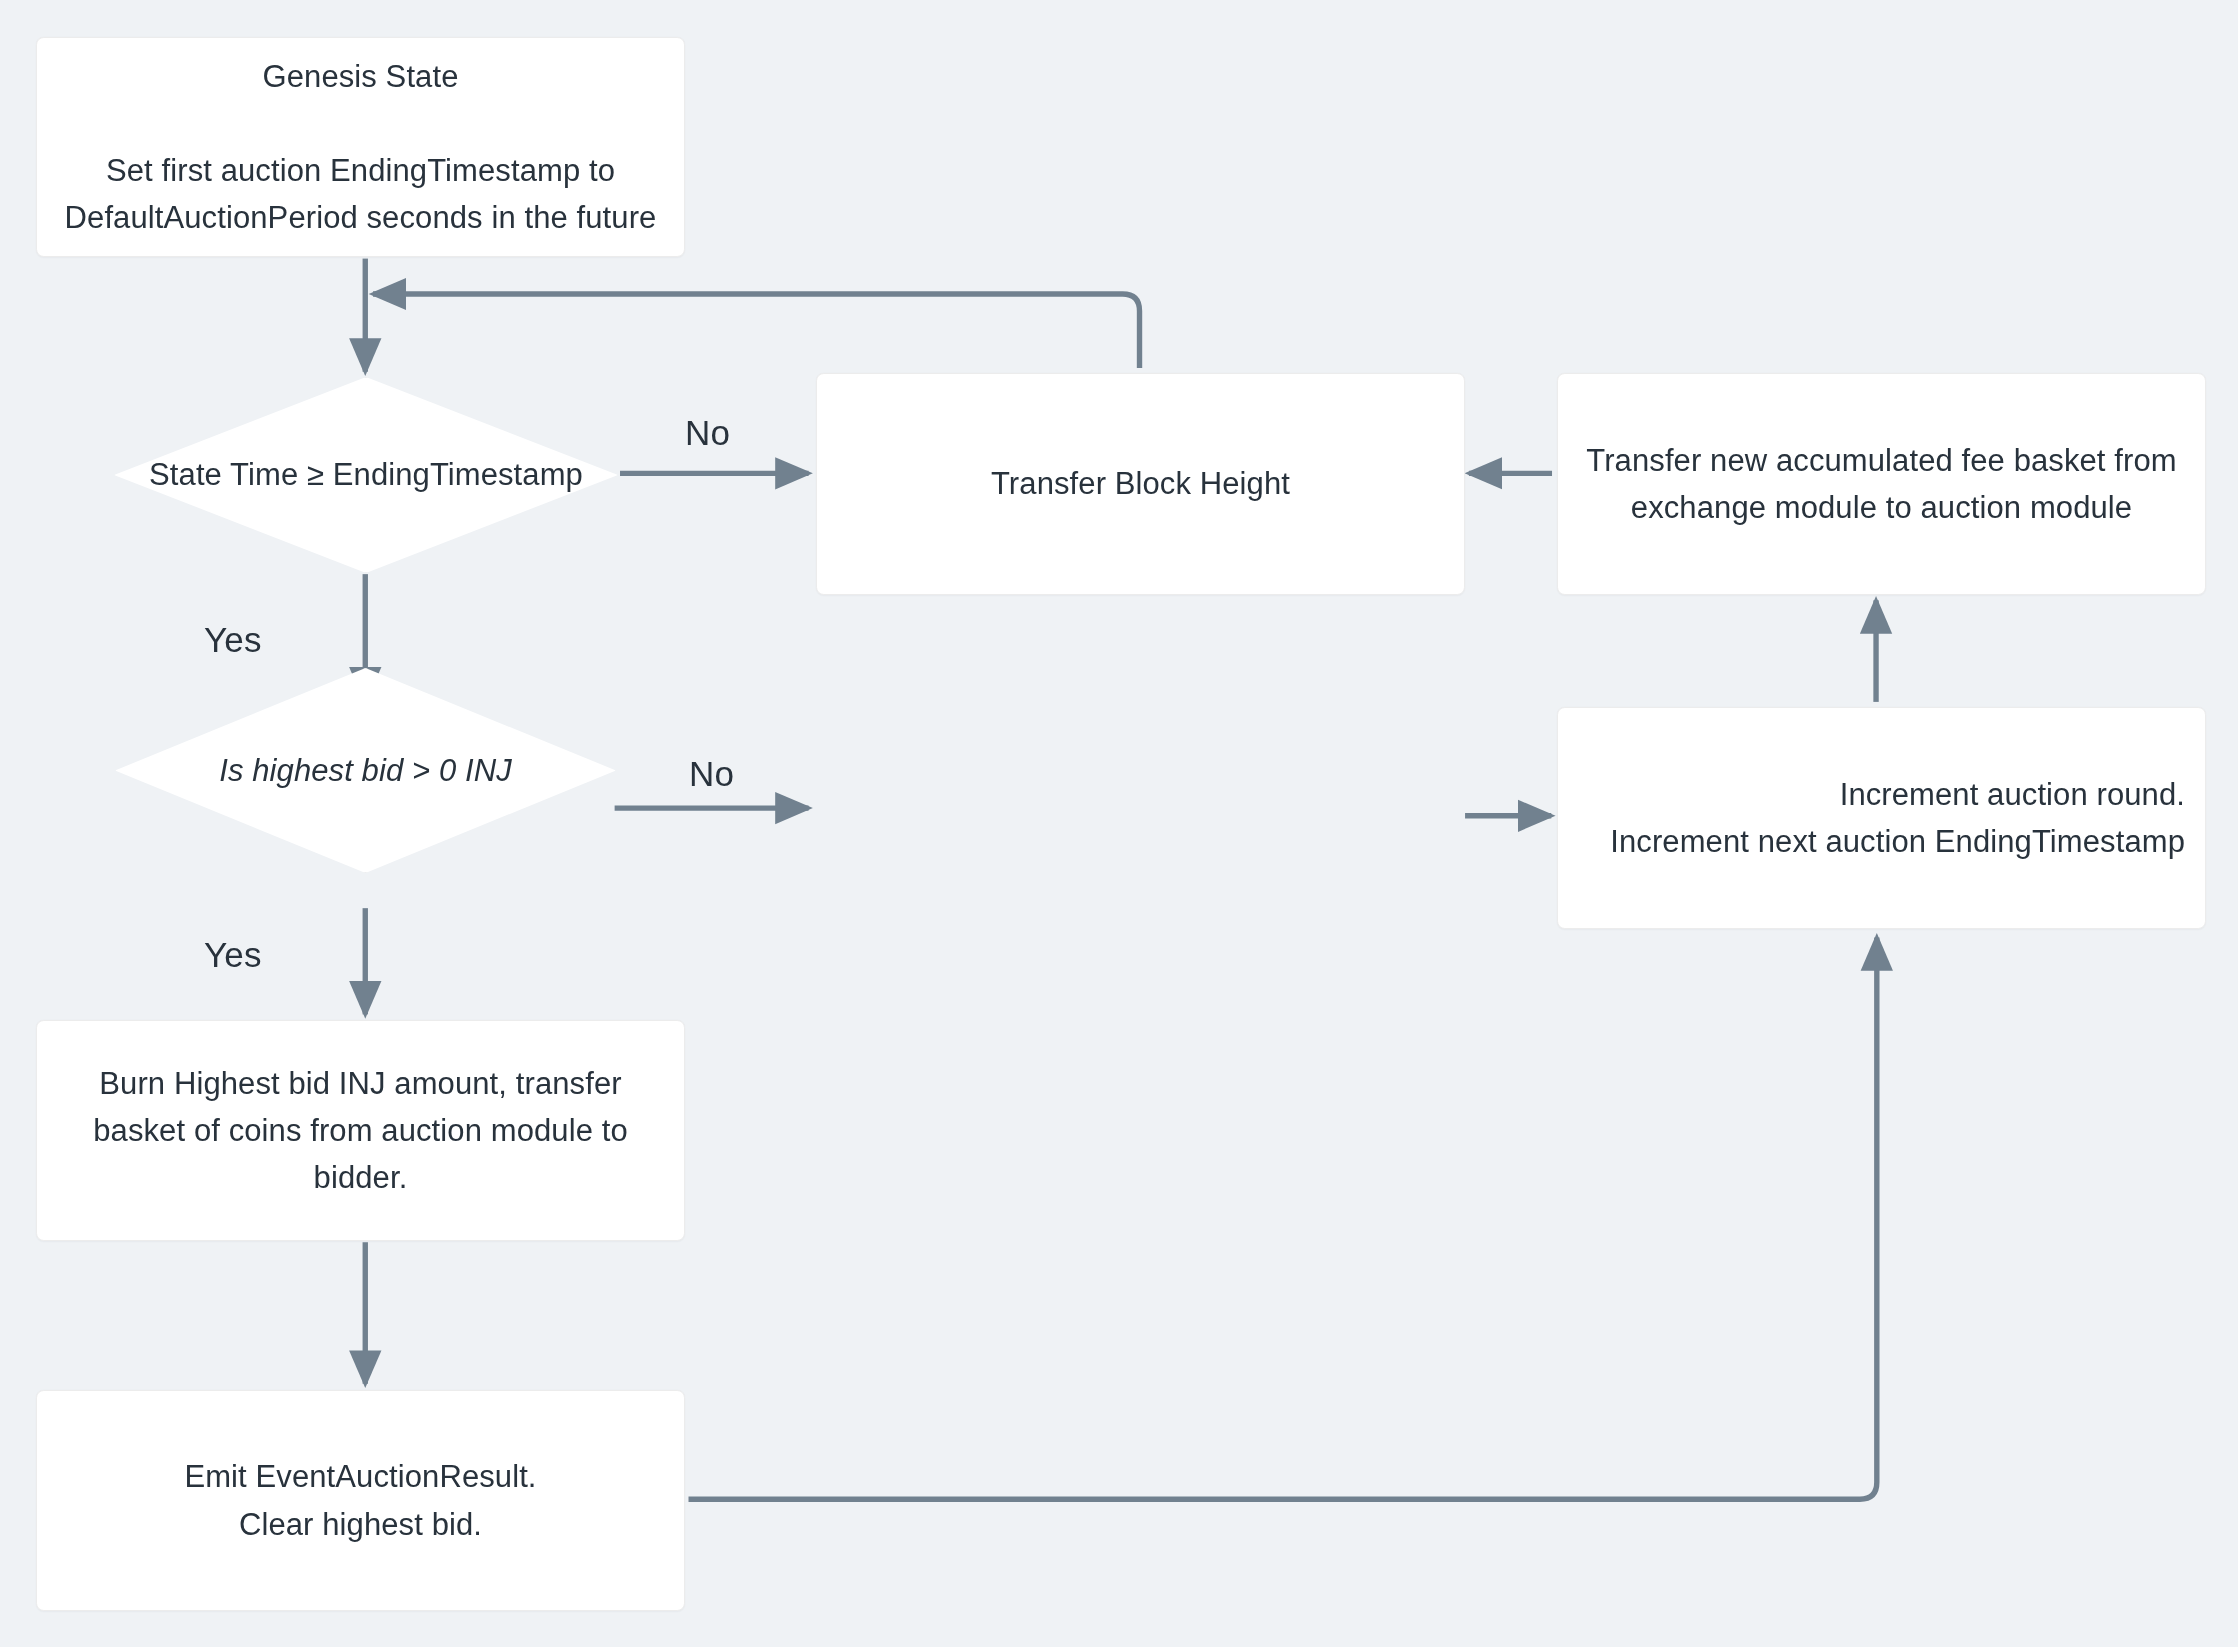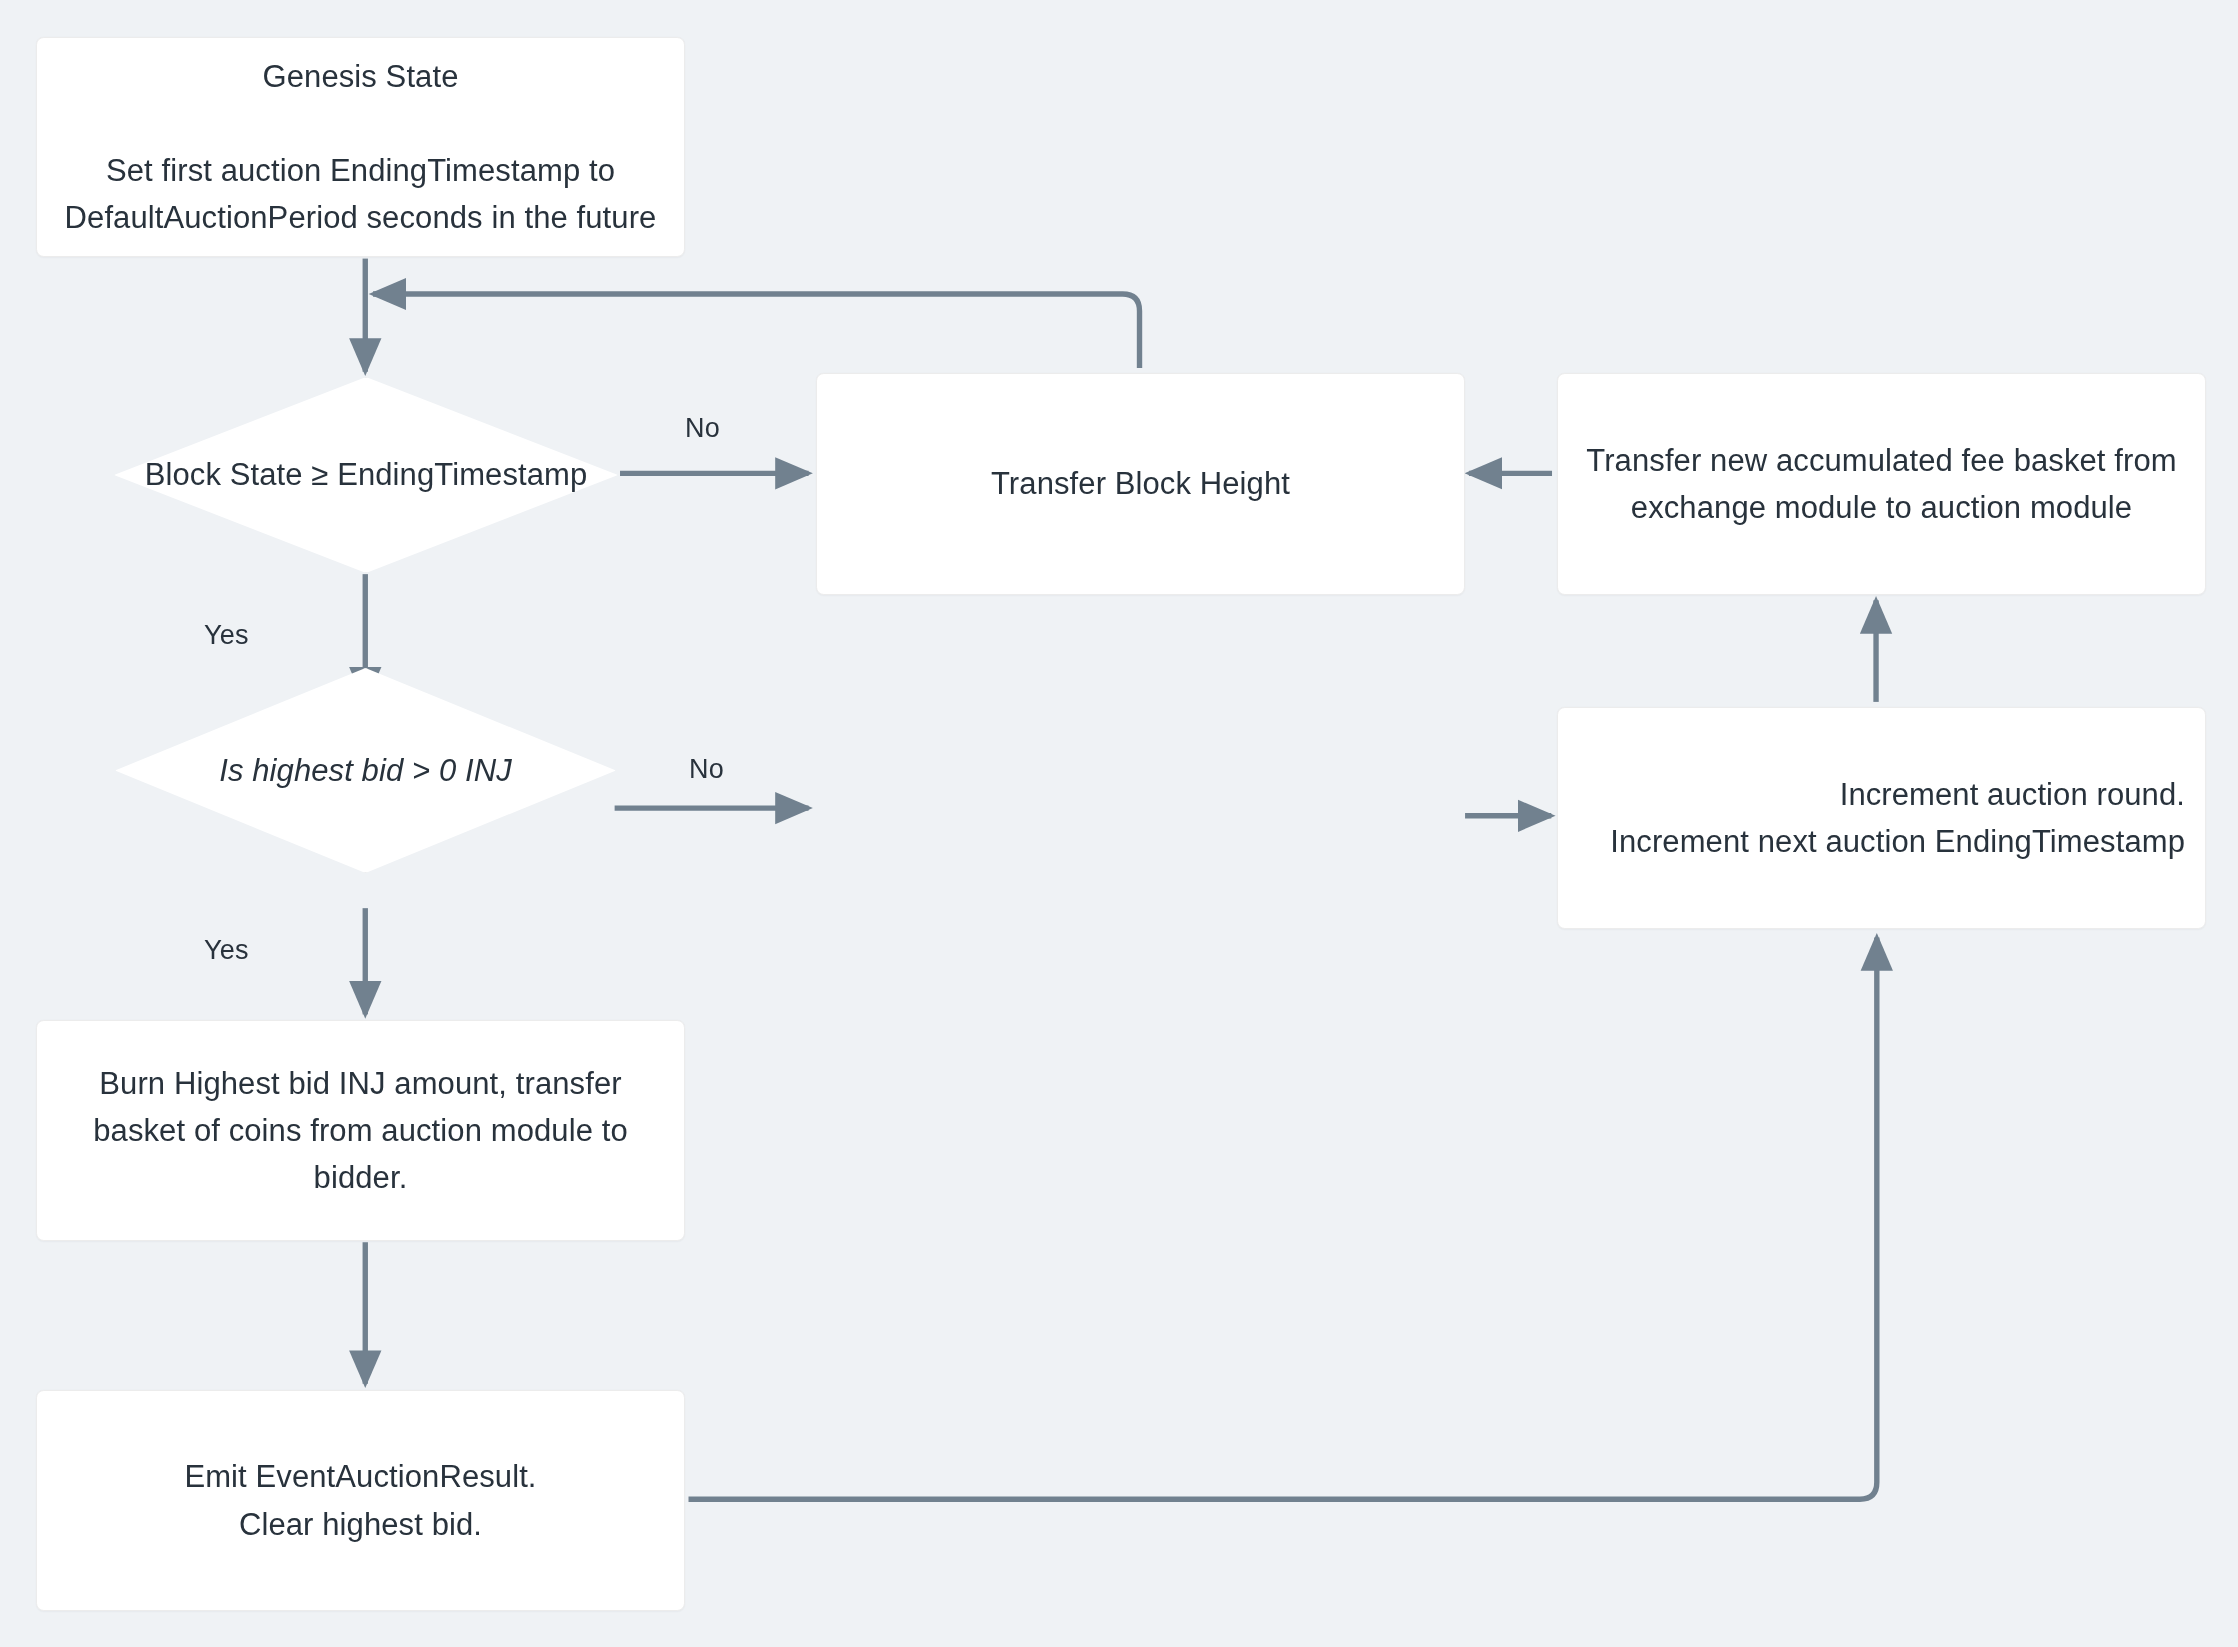--- a/index.html
+++ b/index.html
@@ -53,21 +53,21 @@
   svg.edges {
     position: absolute;
     left: 0; top: 0;
     width: 2239px;
     height: 1647px;
     pointer-events: none;
   }
   .edge-label {
     position: absolute;
     color: #28323c;
-    font-size: 27px;
+    font-size: 35px;
     letter-spacing: 0.2px;
     white-space: nowrap;
   }
 </style>
 </head>
 <body>
 
 <div id="canvas">
 
   <svg class="edges" viewBox="0 0 2908 2140" xmlns="http://www.w3.org/2000/svg">
@@ -103,21 +103,21 @@
   </svg>
 
   <div class="node" style="left:36px; top:37px; width:649px; height:220px;">
     <span class="txt">Genesis State
 
 Set first auction EndingTimestamp to
 DefaultAuctionPeriod seconds in the future</span>
   </div>
 
   <div class="decision" style="left:114px; top:377px; width:502px; height:194px;">
-    <span class="txt">Block State ≥ EndingTimestamp</span>
+    <span class="txt">State Time ≥ EndingTimestamp</span>
   </div>
 
   <div class="node" style="left:816px; top:373px; width:649px; height:222px;">
     <span class="txt">Transfer Block Height</span>
   </div>
 
   <div class="node" style="left:1557px; top:373px; width:649px; height:222px;align-items:center;">
     <span class="txt">Transfer new accumulated fee basket from
 exchange module to auction module</span>
   </div>

